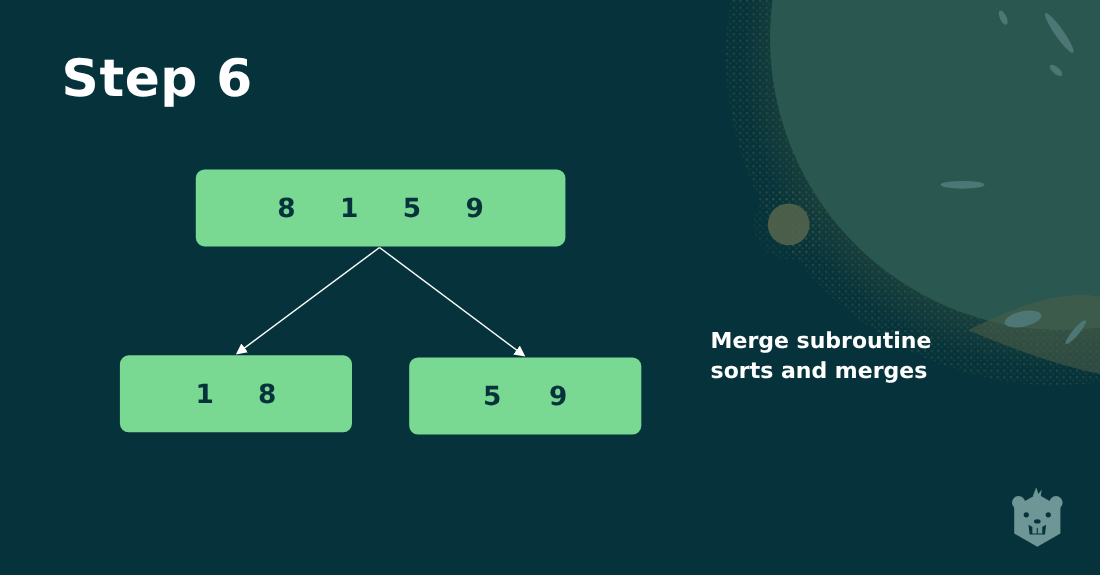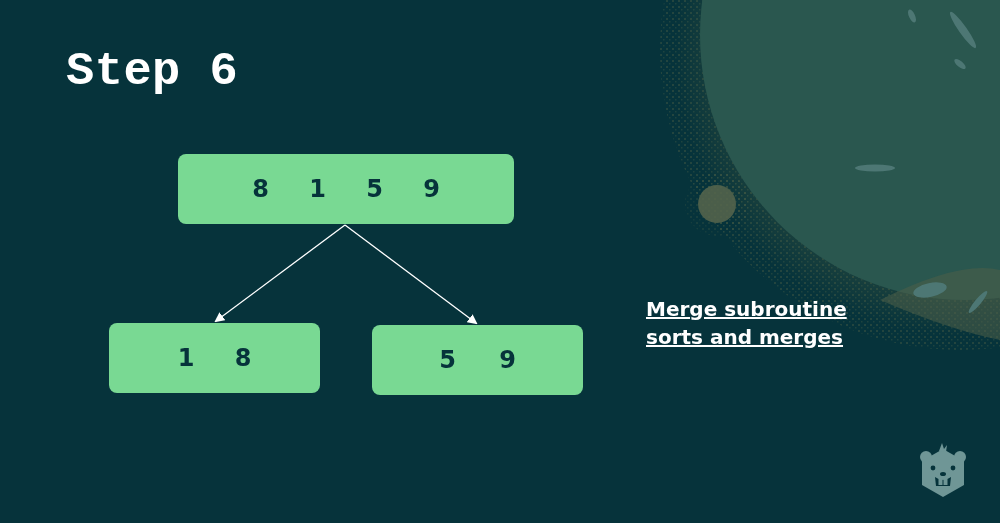--- a/index.html
+++ b/index.html
@@ -3,39 +3,39 @@
   <meta charset="utf-8">
   <style>
     html, body { margin: 0; padding: 0; }
     body {
       width: 1000px; height: 523px; overflow: hidden; position: relative;
       background: #06333b;
       font-family: "DejaVu Sans", "Liberation Sans", sans-serif;
     }
     .bg-deco { position: absolute; left: 0; top: 0; width: 1000px; height: 523px; pointer-events: none; }
     .title {
-      position: absolute; left: 66px; top: 42px;
+      position: absolute; left: 56px; top: 42px;
       font-size: 47px; font-weight: bold; color: #ffffff; letter-spacing: 0.5px;
-      margin: 0; line-height: 60px; font-family: Liberation Mono, monospace;
+      margin: 0; line-height: 60px;
     }
     .node {
       position: absolute; background: #79d993; border-radius: 8px;
       display: flex; align-items: center; justify-content: center;
       color: #06333b; font-weight: bold; font-size: 24px;
     }
     .node .val { display: inline-block; text-align: center; }
     #node-root { left: 178px; top: 154px; width: 336px; height: 70px; }
     #node-root .val { width: 57px; }
     #node-left { left: 109px; top: 323px; width: 211px; height: 70px; }
     #node-left .val { width: 57px; }
     #node-right { left: 372px; top: 325px; width: 211px; height: 70px; }
     #node-right .val { width: 60px; }
     .edges { position: absolute; left: 0; top: 0; width: 1000px; height: 523px; pointer-events: none; }
     .notes { position: absolute; left: 646px; top: 295px; width: 260px; color: #ffffff; font-weight: bold; font-size: 20px; line-height: 28px; }
-    .notes p { margin: 0 0 12px 0; text-decoration: underline; }
+    .notes p { margin: 0 0 12px 0; }
     .logo { position: absolute; left: 918px; top: 443px; width: 50px; height: 56px; }
   </style>
 </head>
 <body>
 
 <svg class="bg-deco" viewBox="0 0 1000 523">
   <defs>
     <radialGradient id="dust" cx="0.5" cy="0.5" r="0.5">
       <stop offset="0.80" stop-color="#5a6b45" stop-opacity="0.55"></stop>
       <stop offset="1" stop-color="#5a6b45" stop-opacity="0"></stop>

